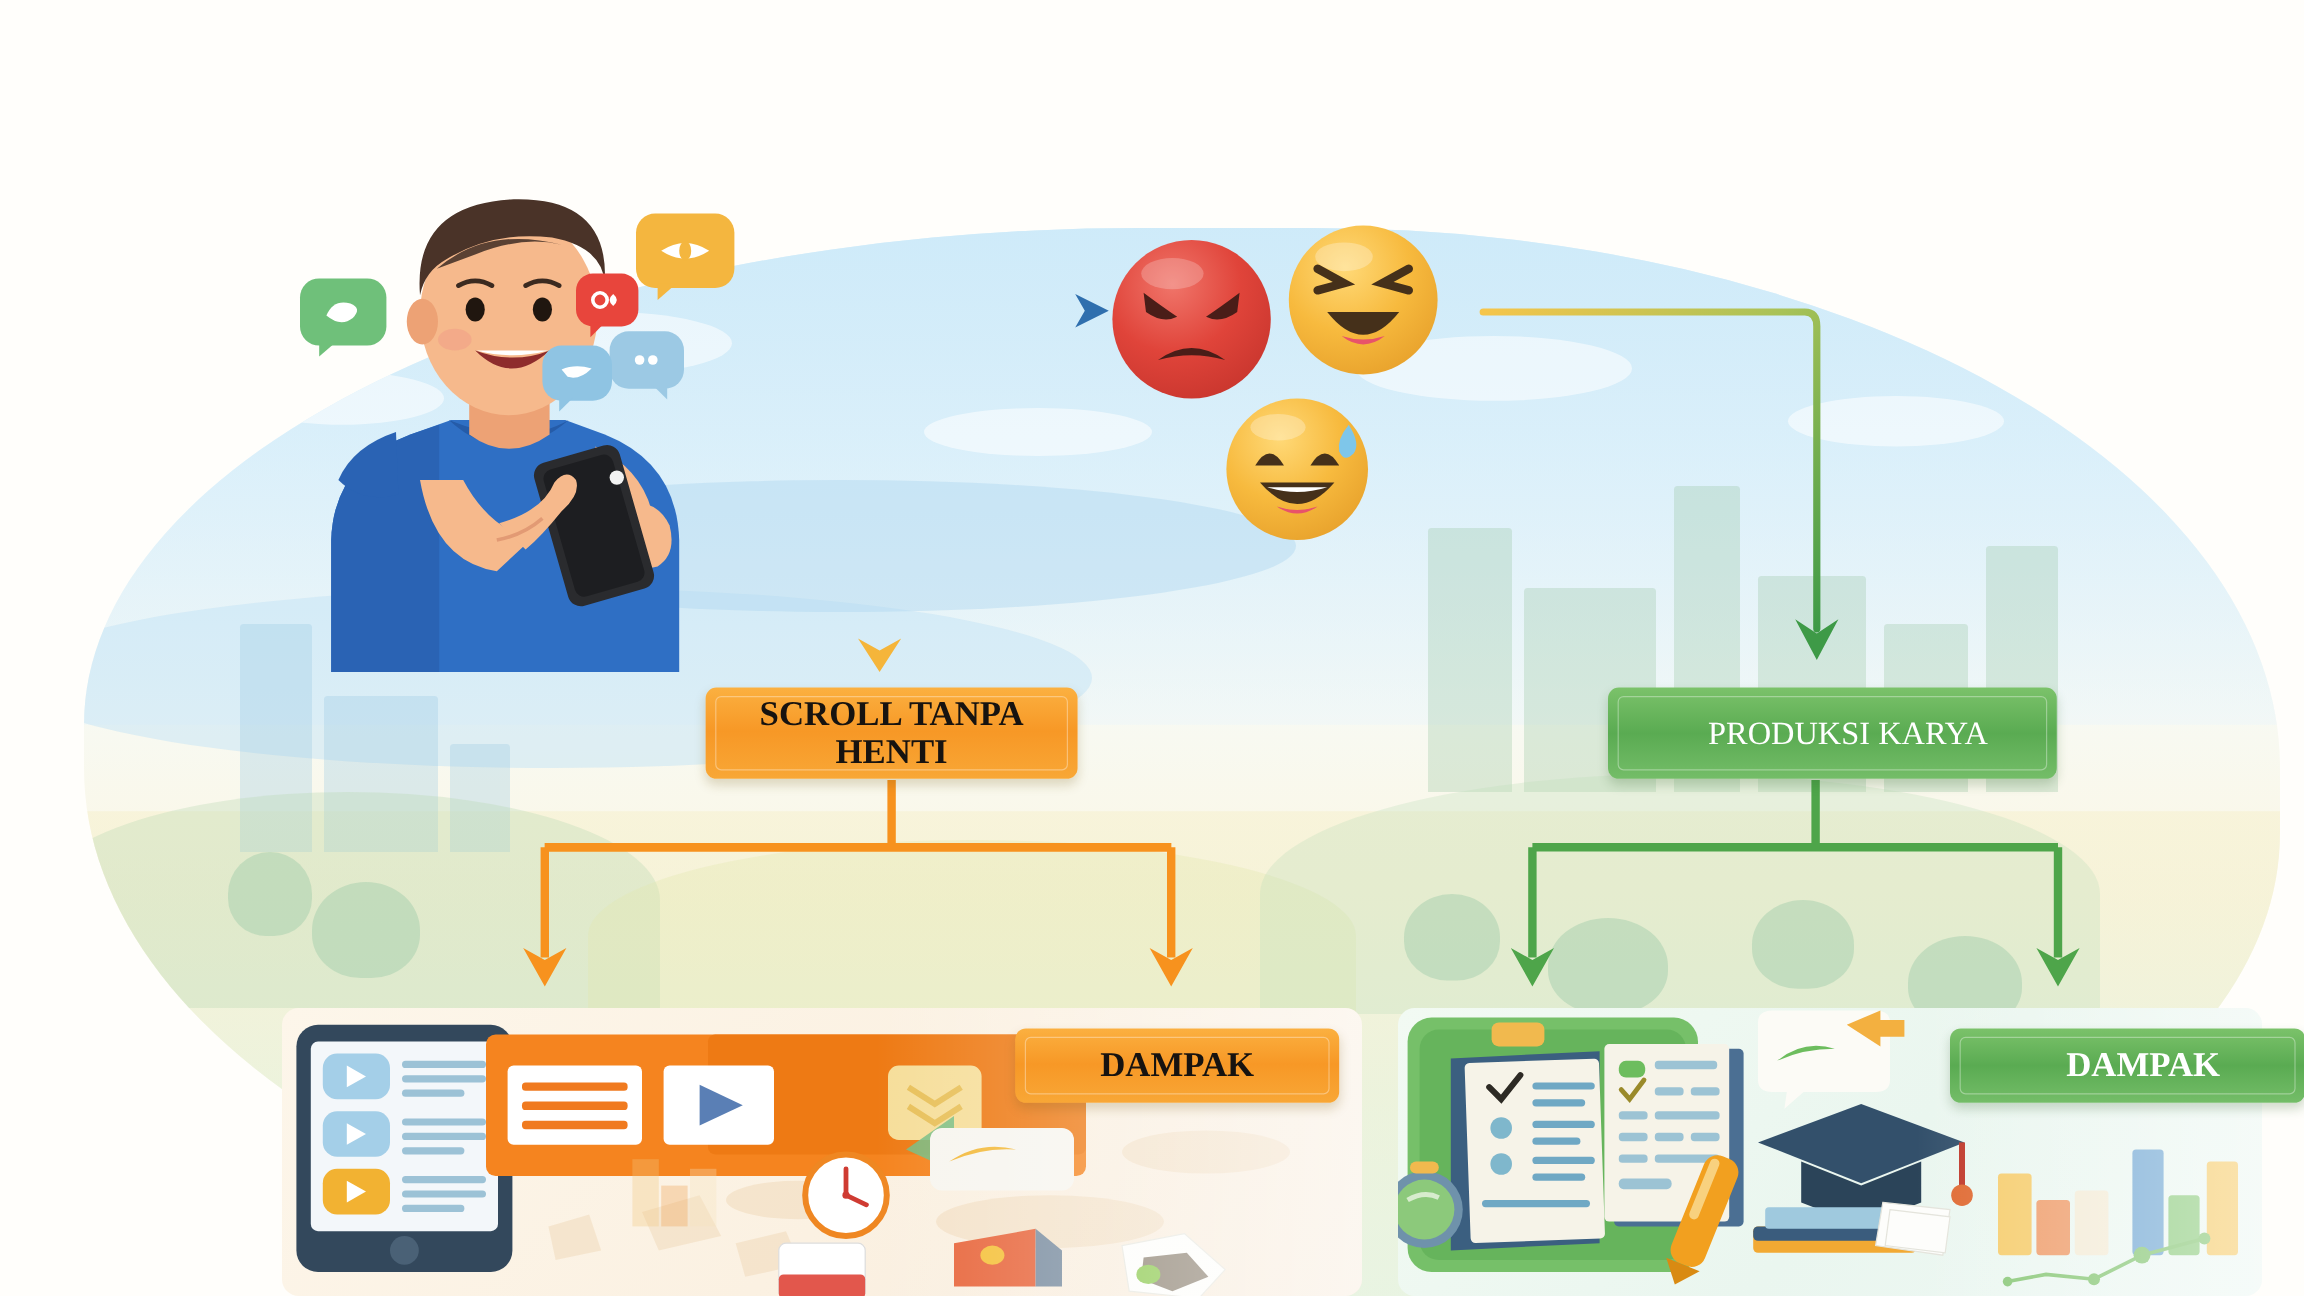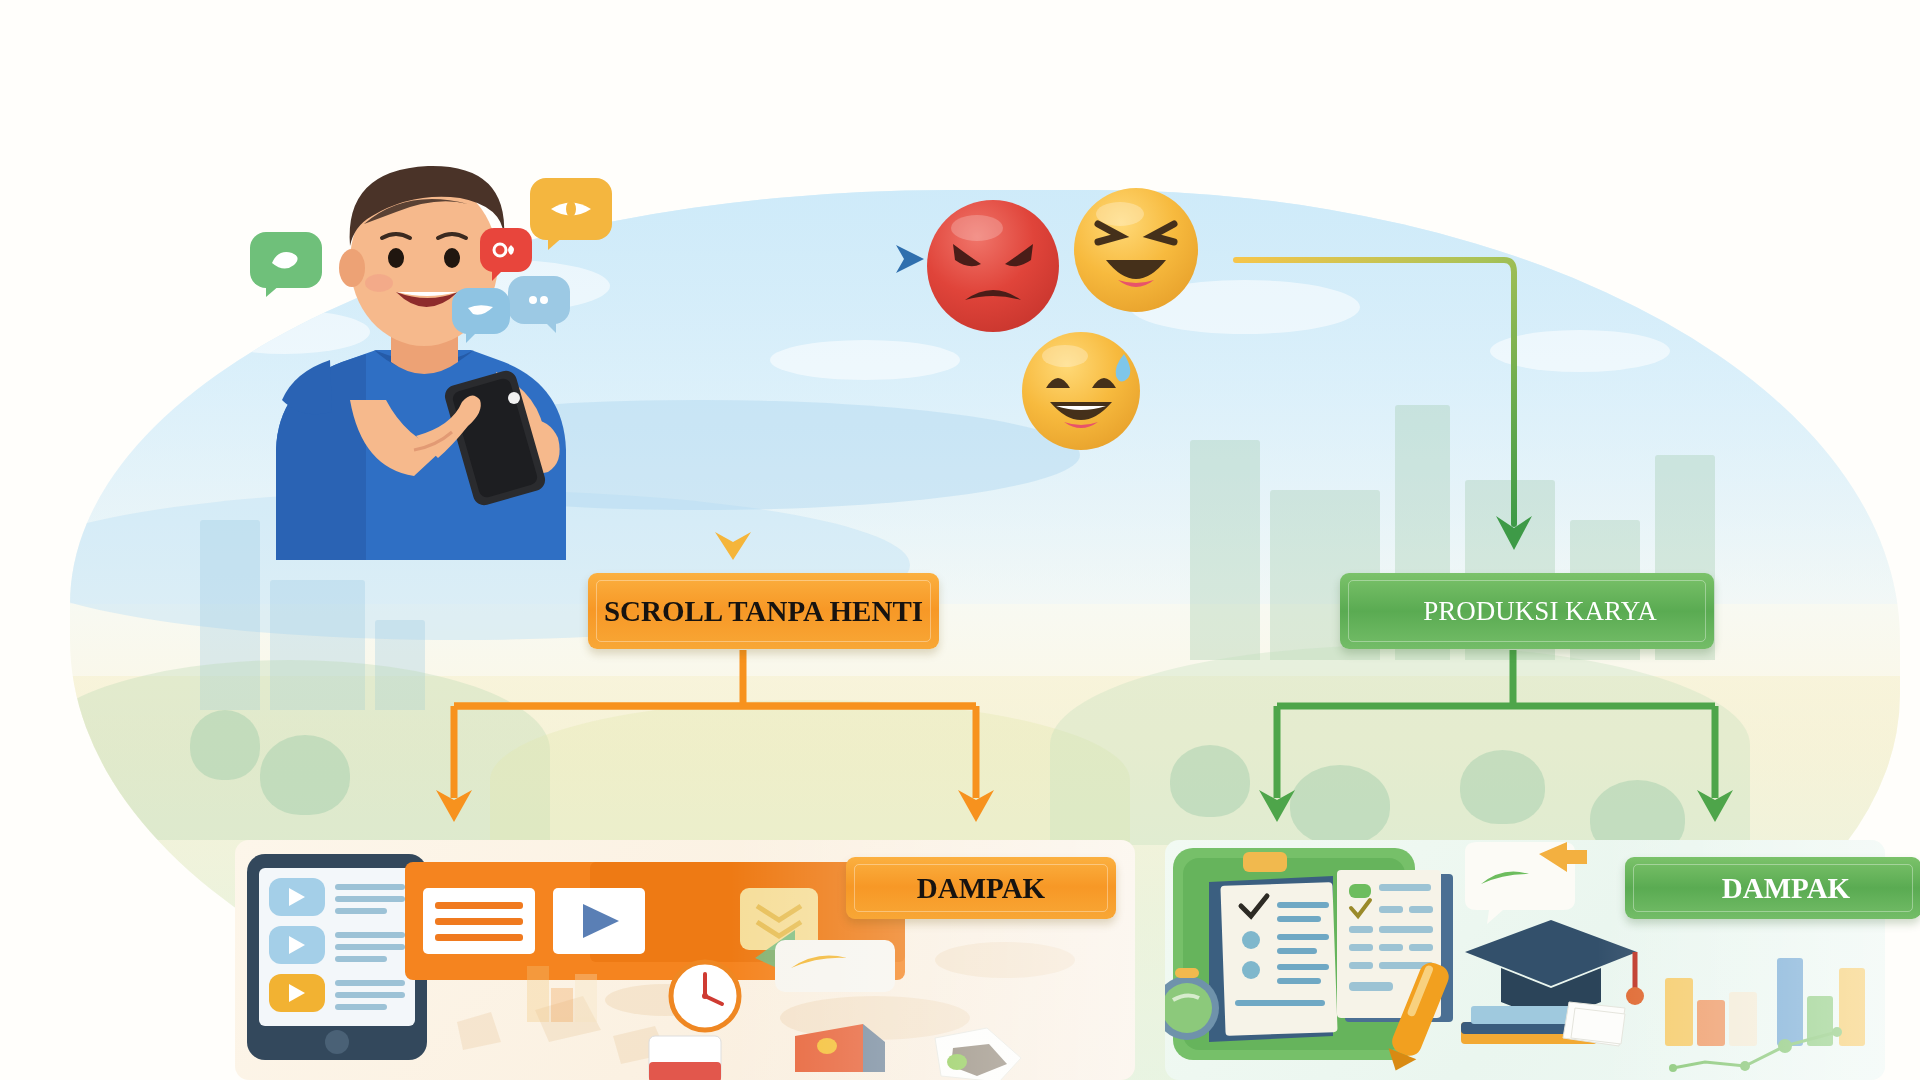--- a/index.html
+++ b/index.html
@@ -299,21 +299,21 @@
         <linearGradient id="elg" x1="0" y1="0" x2="1" y2="1">
       <stop offset="0%" stop-color="#f6c54a"></stop>
           <stop offset="45%" stop-color="#a8c257"></stop>
           <stop offset="100%" stop-color="#3e9a47"></stop>
         </linearGradient>
       </defs>
     <path d="M6 12 L274 12 Q284 12 284 24 L284 276" stroke="url(#elg)" stroke-width="6" fill="none" stroke-linecap="round"></path>
     <path d="M266 268 L284 302 L302 268 L284 280 Z" fill="#3e9a47"></path>
   </svg>
 
-  <div class="fbox orange" style="left:588px;top:573px;width:351px;height:76px;font-size:29px;font-weight:bold;">
+  <div class="fbox orange" style="left:588px;top:573px;width:310px;height:76px;font-size:29px;font-weight:bold;">
     <div class="inner"></div>
       <span>SCROLL TANPA HENTI</span>
   </div>
 
   <div class="fbox green" style="left:1340px;top:573px;width:348px;height:76px;font-size:27px;">
     <div class="inner"></div>
       <span>PRODUKSI KARYA</span>
   </div>
 
   <svg class="abs" style="left:430px;top:648px;z-index:28;" width="570" height="190">

